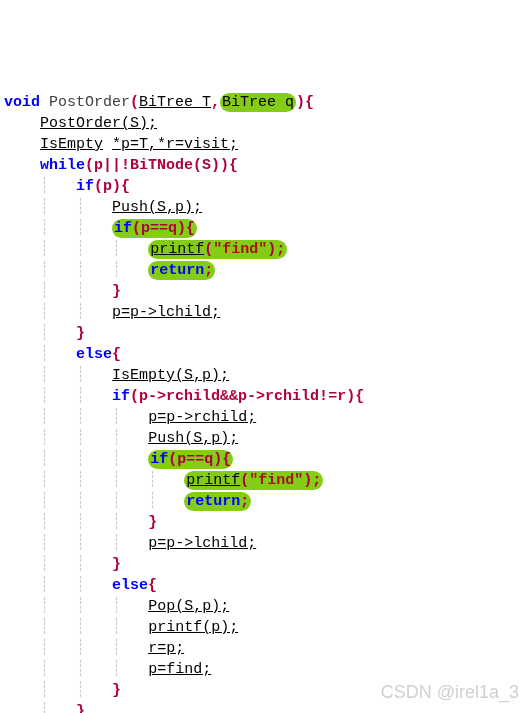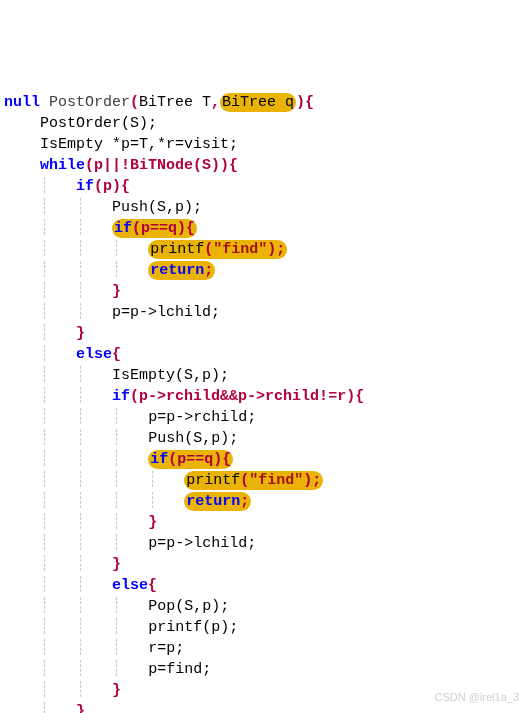--- a/index.html
+++ b/index.html
@@ -15,46 +15,46 @@
       padding: 8px 4px;
       white-space: pre;
       width: 529px;
       height: 713px;
       position: relative;
     }
     .kw { color: #0000ff; font-weight: bold; }
     .fn { color: #404040; font-weight: normal; }
     .str { color: #a31515; font-weight: bold; }
     .punct { color: #b00040; font-weight: bold; }
-    .plain { color: #000000; }
+    .plain { color: #000000; text-decoration: underline; }
     .brace-red { color: #b00040; font-weight: bold; }
     .hl {
-      background: #eab308;
+      background: #84cc16;
       border-radius: 10px;
       padding: 1px 2px;
     }
     .guide {
       color: #cccccc;
       user-select: none;
     }
     .watermark {
       position: absolute;
       bottom: 8px;
       right: 10px;
       color: #d0d0d0;
-      font-size: 11px;
+      font-size: 18px;
       font-family: Arial, sans-serif;
     }
   </style>
 </head>
 <body>
 
 
 
-<div><span class="kw">null</span> <span class="fn">PostOrder</span><span class="punct">(</span><span class="plain">BiTree T</span><span class="punct">,</span><span class="hl">BiTree q</span><span class="punct">){</span>
+<div><span class="kw">void</span> <span class="fn">PostOrder</span><span class="punct">(</span><span class="plain">BiTree T</span><span class="punct">,</span><span class="hl">BiTree q</span><span class="punct">){</span>
 <span class="guide">    </span><span class="plain">PostOrder(S);</span>
 <span class="guide">    </span><span class="plain">IsEmpty</span> <span class="plain">*p=T,*r=visit;</span>
 <span class="guide">    </span><span class="kw">while</span><span class="punct">(p||!BiTNode(S))</span><span class="punct">{</span>
 <span class="guide">    ┊   </span><span class="kw">if</span><span class="punct">(p)</span><span class="punct">{</span>
 <span class="guide">    ┊   ┊   </span><span class="plain">Push(S,p);</span>
 <span class="guide">    ┊   ┊   </span><span class="hl"><span class="kw">if</span><span class="punct">(p==q)</span><span class="punct">{</span></span>
 <span class="guide">    ┊   ┊   ┊   </span><span class="hl"><span class="plain">printf</span><span class="punct">(</span><span class="str">"find"</span><span class="punct">);</span></span>
 <span class="guide">    ┊   ┊   ┊   </span><span class="hl"><span class="kw">return</span><span class="punct">;</span></span>
 <span class="guide">    ┊   ┊   </span><span class="brace-red">}</span>
 <span class="guide">    ┊   ┊   </span><span class="plain">p=p-&gt;lchild;</span>

